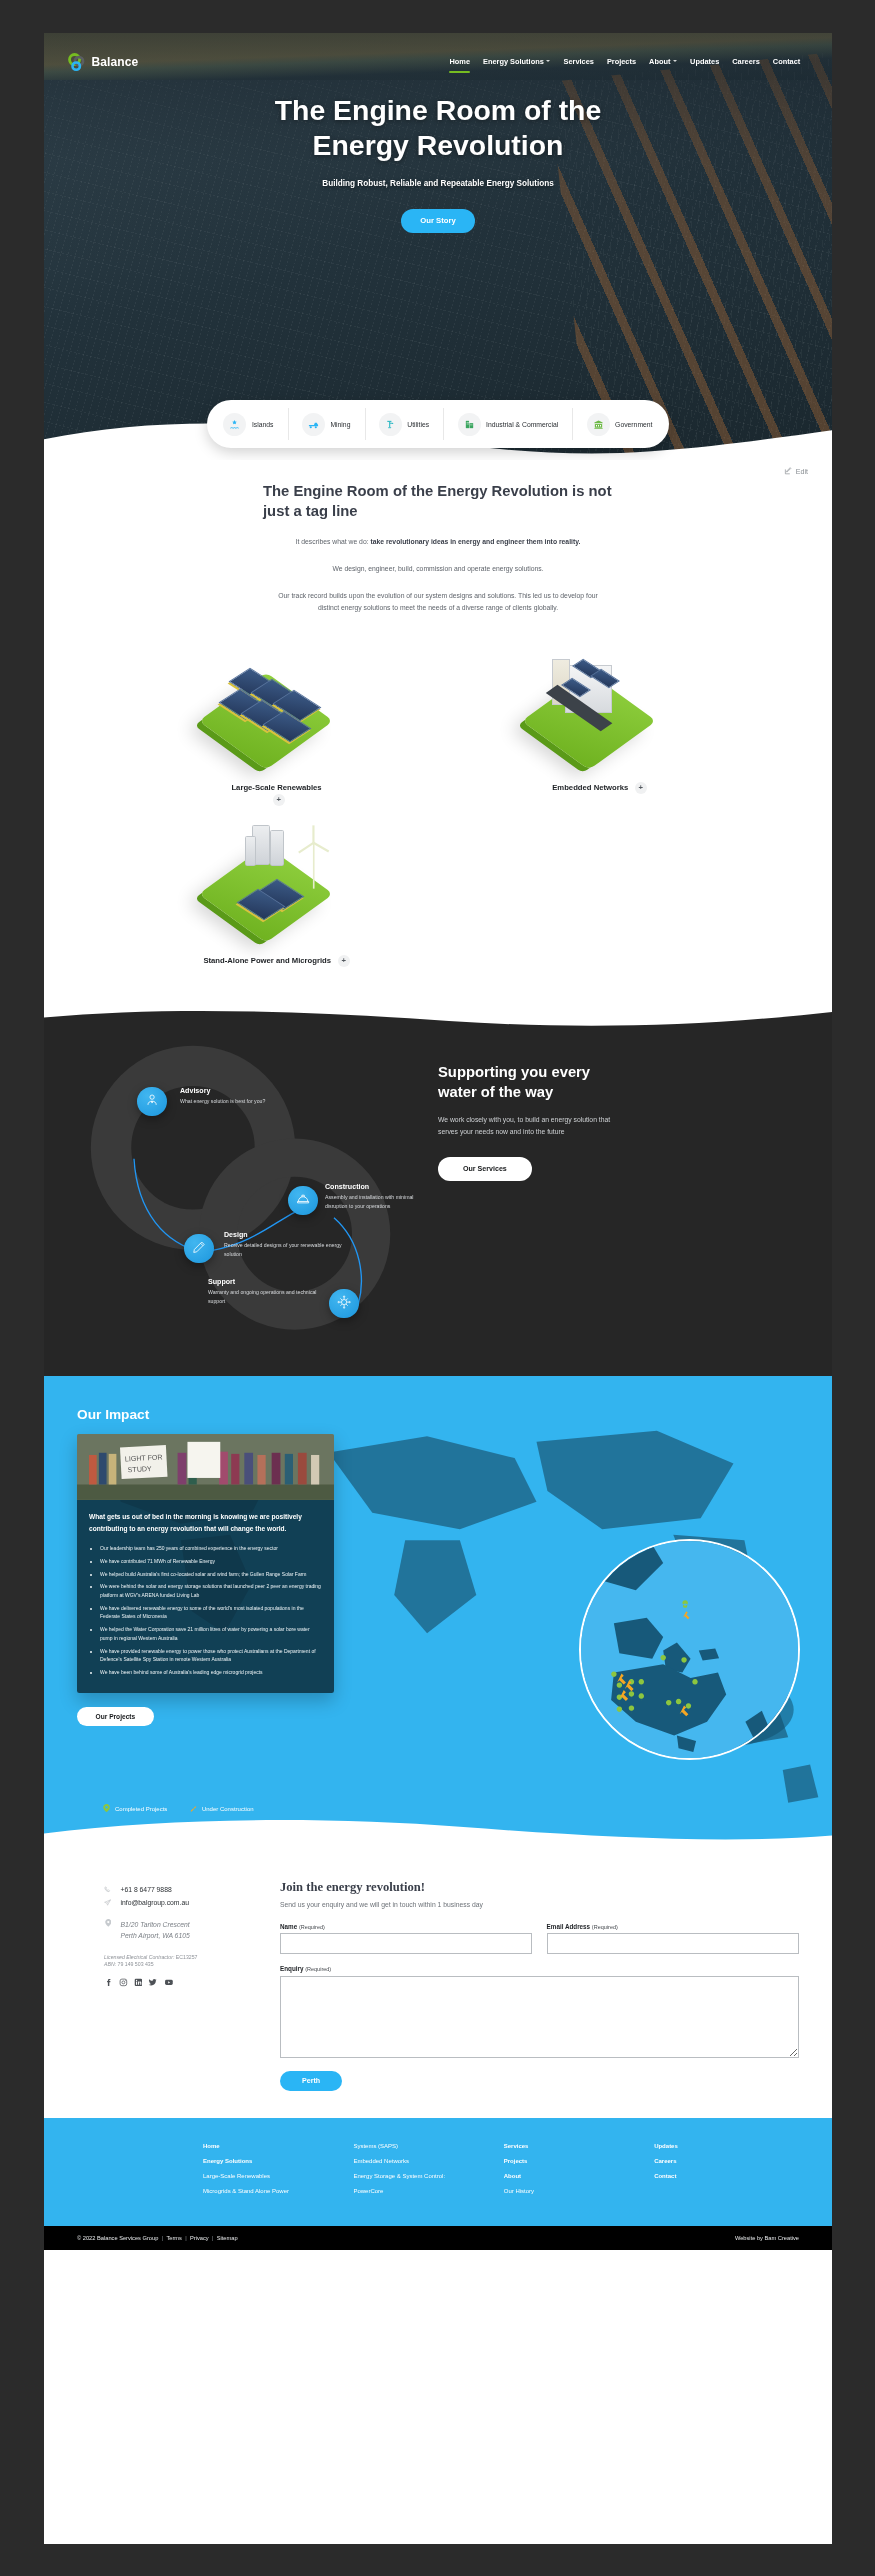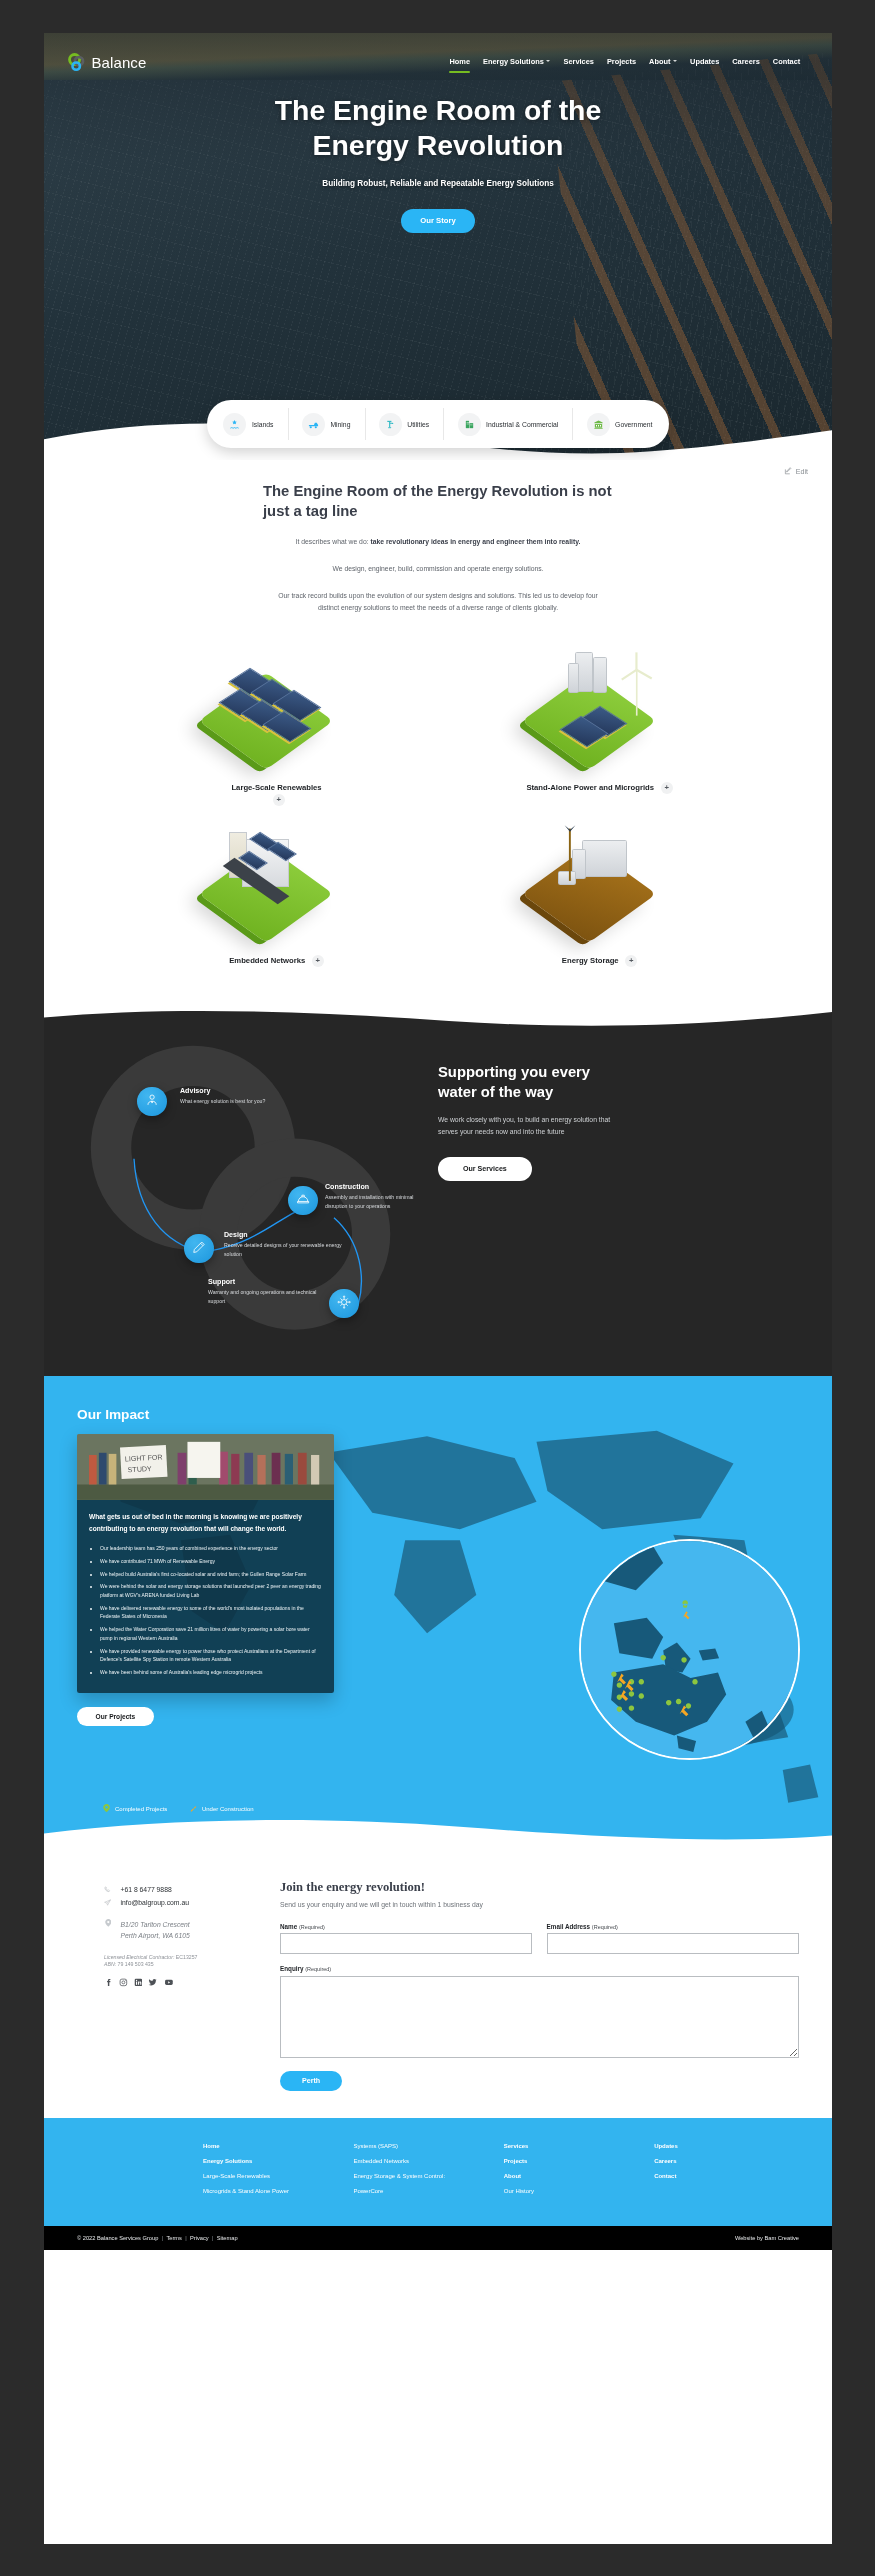--- a/index.html
+++ b/index.html
@@ -52,21 +52,21 @@
   .hero-shade { position:absolute; inset:0; background: linear-gradient(180deg, rgba(20,30,38,.55) 0%, rgba(20,30,38,.12) 30%, rgba(20,30,38,.0) 55%); }
 
   .topbar {
     position: relative; z-index: 5;
     display: flex; align-items: center;
     padding: 9.8px 24px 0 24px;
     height: 49px;
   }
   .logo { display: flex; align-items: center; gap: 4.9px; }
   .logo-mark { width: 18.6px; height: 18.6px; position: relative; }
-  .logo-text { color: #fff; font-size: 15px; font-weight: normal; letter-spacing: 0.1px; }
+  .logo-text { color: #fff; font-size: 12px; font-weight: bold; letter-spacing: 0.1px; }
   .nav { margin-left: auto; display: flex; align-items: center; gap: 13px; padding-right: 7.7px;}
   .nav-item {
     position: relative; color: #fff; font-size: 7.4px; font-weight: bold;
     display: flex; align-items: center; gap: 2.7px; cursor: pointer; padding-bottom: 2.2px;
   }
   .nav-item .caret { width:0;height:0;border-left:2.2px solid transparent;border-right:2.2px solid transparent;border-top:2.7px solid rgba(255,255,255,.8); display:inline-block; }
   .nav-item.active::after {
     content: ""; position: absolute; left: 0; bottom: -5.5px; width: 100%; height: 2.2px;
     background: #76bc21; border-radius: 1.1px;
   }
@@ -369,20 +369,38 @@
       <div class="card-label">
         <span>Large-Scale Renewables</span>
         <br><span class="plus">+</span>
       </div>
     </div>
 
     <div class="card">
       <div class="card-art">
         <div class="iso">
           <div class="base green-base"></div>
+          <div class="bldg" style="left:28.4px;top:17.5px;width:47px;height:48px;"></div>
+          <div class="bldg" style="left:15.3px;top:11px;width:18.6px;height:46px;background:linear-gradient(180deg,#efece0,#ddd8c6);"></div>
+          <div class="panel" style="left:39px;top:14.2px;width:22px;height:13px;box-shadow:none;"></div>
+          <div class="panel" style="left:57px;top:24px;width:22px;height:13px;box-shadow:none;"></div>
+          <div class="panel" style="left:28.4px;top:33px;width:22px;height:13px;box-shadow:none;"></div>
+          <div style="position:absolute;left:9.8px;top:53px;width:66px;height:14.2px;background:#3c4249;transform:rotate(45deg) skew(-10deg,-10deg);"></div>
+        </div>
+      </div>
+      <div class="card-label">
+        <span>Embedded Networks</span>
+        <span class="plus">+</span>
+      </div>
+    </div>
+
+    <div class="card">
+      <div class="card-art">
+        <div class="iso">
+          <div class="base green-base"></div>
           <div class="cyl" style="left:38px;top:4.4px;width:18.6px;height:40px;"></div>
           <div class="cyl" style="left:56px;top:8.8px;width:14.2px;height:36px;"></div>
           <div class="cyl" style="left:31px;top:15.3px;width:11px;height:29.5px;"></div>
           <div class="panel" style="left:50px;top:61px;"></div>
           <div class="panel" style="left:31px;top:71px;"></div>
           <svg style="position:absolute;left:82px;top:3.3px;" width="36" height="66" viewBox="0 0 66 120">
             <rect x="31" y="34" width="3" height="84" fill="#e7eccd"></rect>
             <g stroke="#e7eccd" stroke-width="4" fill="none">
               <path d="M32 34 L32 2"></path>
                 <path d="M32 34 L60 50"></path>
@@ -390,56 +408,20 @@
             </g>
           </svg>
         </div>
       </div>
       <div class="card-label">
         <span>Stand-Alone Power and Microgrids</span>
         <span class="plus">+</span>
       </div>
     </div>
 
-    <div class="card">
-      <div class="card-art">
-        <div class="iso">
-          <div class="base green-base"></div>
-          <div class="bldg" style="left:28.4px;top:17.5px;width:47px;height:48px;"></div>
-          <div class="bldg" style="left:15.3px;top:11px;width:18.6px;height:46px;background:linear-gradient(180deg,#efece0,#ddd8c6);"></div>
-          <div class="panel" style="left:39px;top:14.2px;width:22px;height:13px;box-shadow:none;"></div>
-          <div class="panel" style="left:57px;top:24px;width:22px;height:13px;box-shadow:none;"></div>
-          <div class="panel" style="left:28.4px;top:33px;width:22px;height:13px;box-shadow:none;"></div>
-          <div style="position:absolute;left:9.8px;top:53px;width:66px;height:14.2px;background:#3c4249;transform:rotate(45deg) skew(-10deg,-10deg);"></div>
-        </div>
-      </div>
-      <div class="card-label">
-        <span>Embedded Networks</span>
-        <span class="plus">+</span>
-      </div>
-    </div>
-
-    <div class="card">
-      <div class="card-art">
-        <div class="iso">
-          <div class="base brown-base"></div>
-          <div class="cyl" style="left:45px;top:18.6px;width:45px;height:37px;"></div>
-          <div class="cyl" style="left:35px;top:28.4px;width:14.2px;height:29.5px;"></div>
-          <div class="cyl" style="left:21px;top:50px;width:18.6px;height:14.2px;"></div>
-          <svg style="position:absolute;left:22px;top:1.1px;" width="22" height="60" viewBox="0 0 40 110">
-            <rect x="18" y="12" width="3.5" height="96" fill="#8a6313"></rect>
-            <path d="M10 6 L20 14 L30 6 L20 18Z" fill="#2b3a4a"></path>
-          </svg>
-        </div>
-      </div>
-      <div class="card-label">
-        <span>Energy Storage</span>
-        <span class="plus">+</span>
-      </div>
-    </div>
   </section>
 
   <section class="services">
     <svg class="wave-dark-top" viewBox="0 0 1440 56" preserveAspectRatio="none">
       <path d="M0,0 L1440,0 L1440,20 C 1200,46 980,52 740,36 C 500,20 240,8 0,30 Z" fill="#ffffff"></path>
     </svg>
 
     <div class="services-inner">
       <div class="donuts">
         <svg width="350" height="306" viewBox="0 0 640 560">

